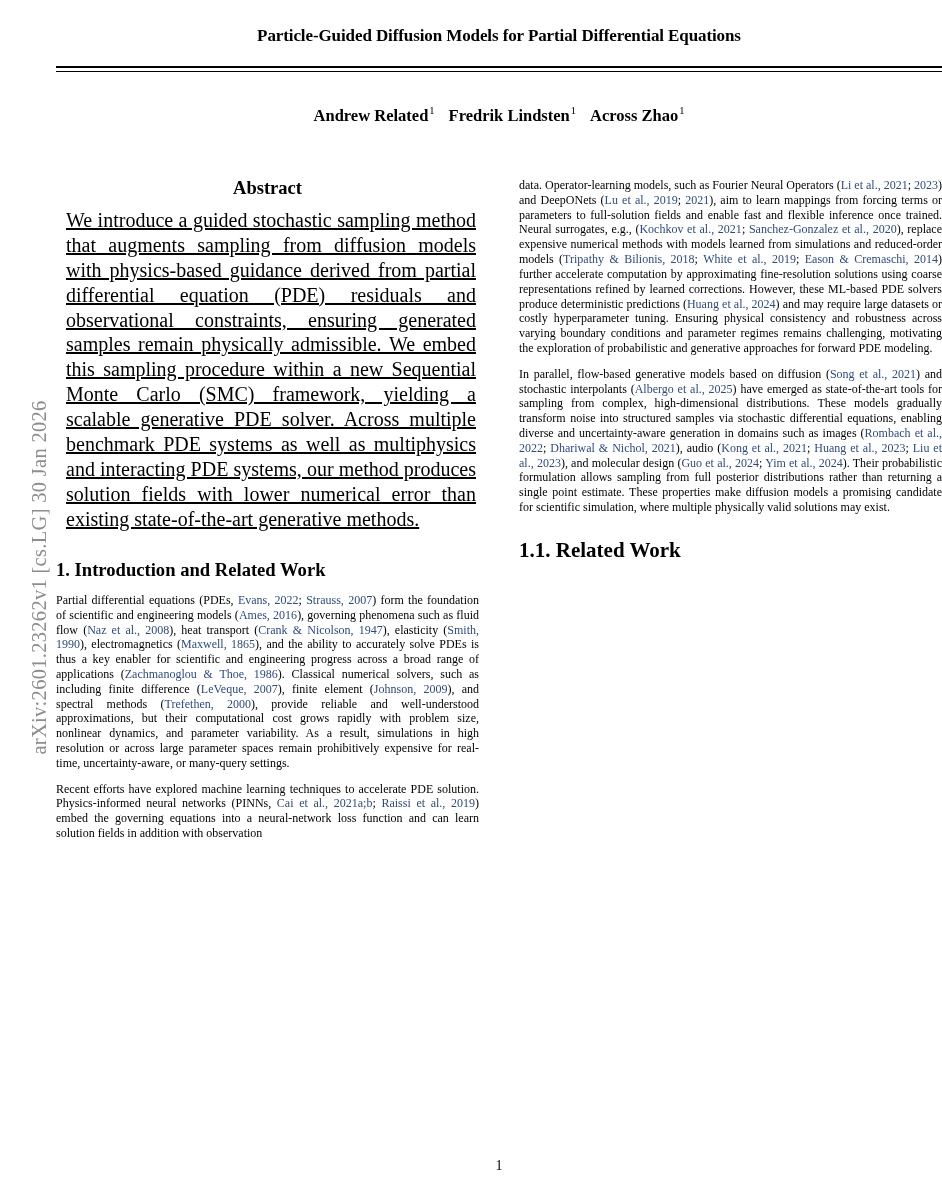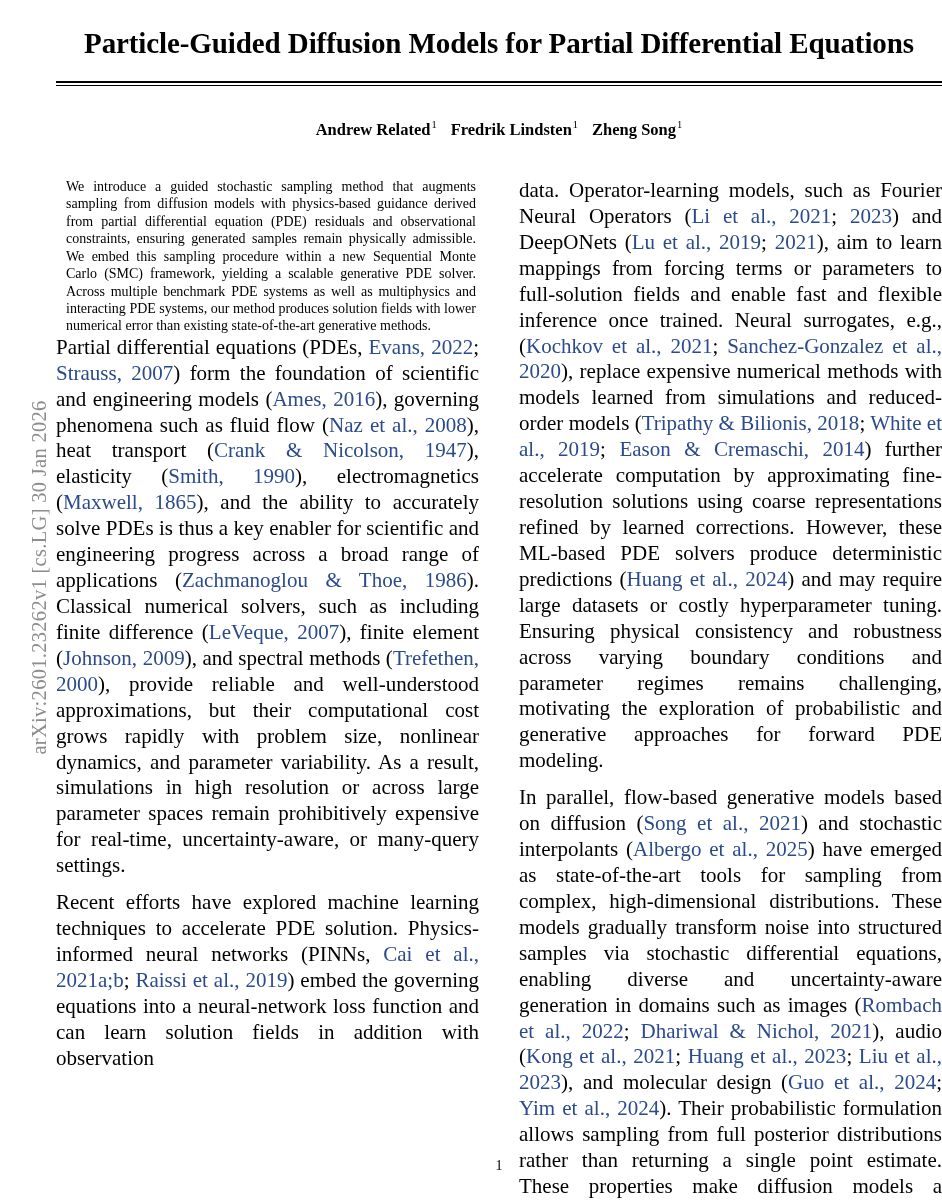--- a/index.html
+++ b/index.html
@@ -37,21 +37,21 @@
     position: absolute;
     left: 56px;
     top: 0;
     width: 886px;
     height: 1200px;
   }
 
   .title {
     margin: 0;
     padding-top: 26px;
-    font-size: 29px;
+    font-size: 17px;
     font-weight: bold;
     text-align: center;
     letter-spacing: -0.1px;
     line-height: 1.2;
   }
 
   .rule-double {
     margin-top: 20px;
     width: 886px;
     border-top: 2.2px solid #000;
@@ -93,32 +93,33 @@
 
   .abstract-head {
     margin: 0 0 9px 0;
     text-align: center;
     font-size: 18.5px;
     font-weight: bold;
   }
 
   p.body {
     margin: 0 0 11px 0;
-    font-size: 21px;
+    font-size: 12px;
     line-height: 1.235;
     text-align: justify;
     text-justify: inter-word;
     hyphens: none;
   }
   p.abstract-text {
     margin: 0;
-    font-size: 14px;
+    font-size: 20px;
     line-height: 1.245;
     text-align: justify;
     padding: 0 3px 0 10px;
+    text-decoration: underline;
   }
 
   h2.section {
     margin: 27px 0 12px 0;
     font-size: 18.6px;
     font-weight: bold;
     line-height: 1.2;
   }
   h3.subsection {
     margin: 23px 0 11px 0;
@@ -145,29 +146,31 @@
 
 <div class="arxiv-stamp">arXiv:2601.23262v1  [cs.LG]  30 Jan 2026</div>
 
 <div class="page">
 
   <h1 class="title">Particle-Guided Diffusion Models for Partial Differential Equations</h1>
 
   <div class="rule-double"></div>
 
   <div class="authors">
-    <span><span>Andrew Related</span><span class="sup">1</span></span><span class="author-gap"></span><span><span>Fredrik Lindsten</span><span class="sup">1</span></span><span class="author-gap"></span><span><span>Zheng Song</span><span class="sup">1</span></span>
+    <span><span>Andrew Related</span><span class="sup">1</span></span><span class="author-gap"></span><span><span>Fredrik Lindsten</span><span class="sup">1</span></span><span class="author-gap"></span><span><span>Across Zhao</span><span class="sup">1</span></span>
   </div>
 
   <div class="columns">
 
     <div class="col col-left">
 
+      <h2 class="abstract-head">Abstract</h2>
       <p class="abstract-text">We introduce a guided stochastic sampling method that augments sampling from diffusion models with physics-based guidance derived from partial differential equation (PDE) residuals and observational constraints, ensuring generated samples remain physically admissible. We embed this sampling procedure within a new Sequential Monte Carlo (SMC) framework, yielding a scalable generative PDE solver. Across multiple benchmark PDE systems as well as multiphysics and interacting PDE systems, our method produces solution fields with lower numerical error than existing state-of-the-art generative methods.</p>
 
+      <h2 class="section">1. Introduction and Related Work</h2>
 
       <p class="body"><span>Partial differential equations (PDEs, </span><span class="cite">Evans, 2022</span><span>; </span><span class="cite">Strauss, 2007</span><span>) form the foundation of scientific and engineering models (</span><span class="cite">Ames, 2016</span><span>), governing phenomena such as fluid flow (</span><span class="cite">Naz et al., 2008</span><span>), heat transport (</span><span class="cite">Crank &amp; Nicolson, 1947</span><span>), elasticity (</span><span class="cite">Smith, 1990</span><span>), electromagnetics (</span><span class="cite">Maxwell, 1865</span><span>), and the ability to accurately solve PDEs is thus a key enabler for scientific and engineering progress across a broad range of applications (</span><span class="cite">Zachmanoglou &amp; Thoe, 1986</span><span>). Classical numerical solvers, such as including finite difference (</span><span class="cite">LeVeque, 2007</span><span>), finite element (</span><span class="cite">Johnson, 2009</span><span>), and spectral methods (</span><span class="cite">Trefethen, 2000</span><span>), provide reliable and well-understood approximations, but their computational cost grows rapidly with problem size, nonlinear dynamics, and parameter variability. As a result, simulations in high resolution or across large parameter spaces remain prohibitively expensive for real-time, uncertainty-aware, or many-query settings.</span></p>
 
       <p class="body"><span>Recent efforts have explored machine learning techniques to accelerate PDE solution. Physics-informed neural networks (PINNs, </span><span class="cite">Cai et al., 2021a;b</span><span>; </span><span class="cite">Raissi et al., 2019</span><span>) embed the governing equations into a neural-network loss function and can learn solution fields in addition with observation</span></p>
 
     </div>
 
     <div class="col col-right">
 
       <p class="body"><span>data. Operator-learning models, such as Fourier Neural Operators (</span><span class="cite">Li et al., 2021</span><span>; </span><span class="cite">2023</span><span>) and DeepONets (</span><span class="cite">Lu et al., 2019</span><span>; </span><span class="cite">2021</span><span>), aim to learn mappings from forcing terms or parameters to full-solution fields and enable fast and flexible inference once trained. Neural surrogates, e.g., (</span><span class="cite">Kochkov et al., 2021</span><span>; </span><span class="cite">Sanchez-Gonzalez et al., 2020</span><span>), replace expensive numerical methods with models learned from simulations and reduced-order models (</span><span class="cite">Tripathy &amp; Bilionis, 2018</span><span>; </span><span class="cite">White et al., 2019</span><span>; </span><span class="cite">Eason &amp; Cremaschi, 2014</span><span>) further accelerate computation by approximating fine-resolution solutions using coarse representations refined by learned corrections. However, these ML-based PDE solvers produce deterministic predictions (</span><span class="cite">Huang et al., 2024</span><span>) and may require large datasets or costly hyperparameter tuning. Ensuring physical consistency and robustness across varying boundary conditions and parameter regimes remains challenging, motivating the exploration of probabilistic and generative approaches for forward PDE modeling.</span></p>

